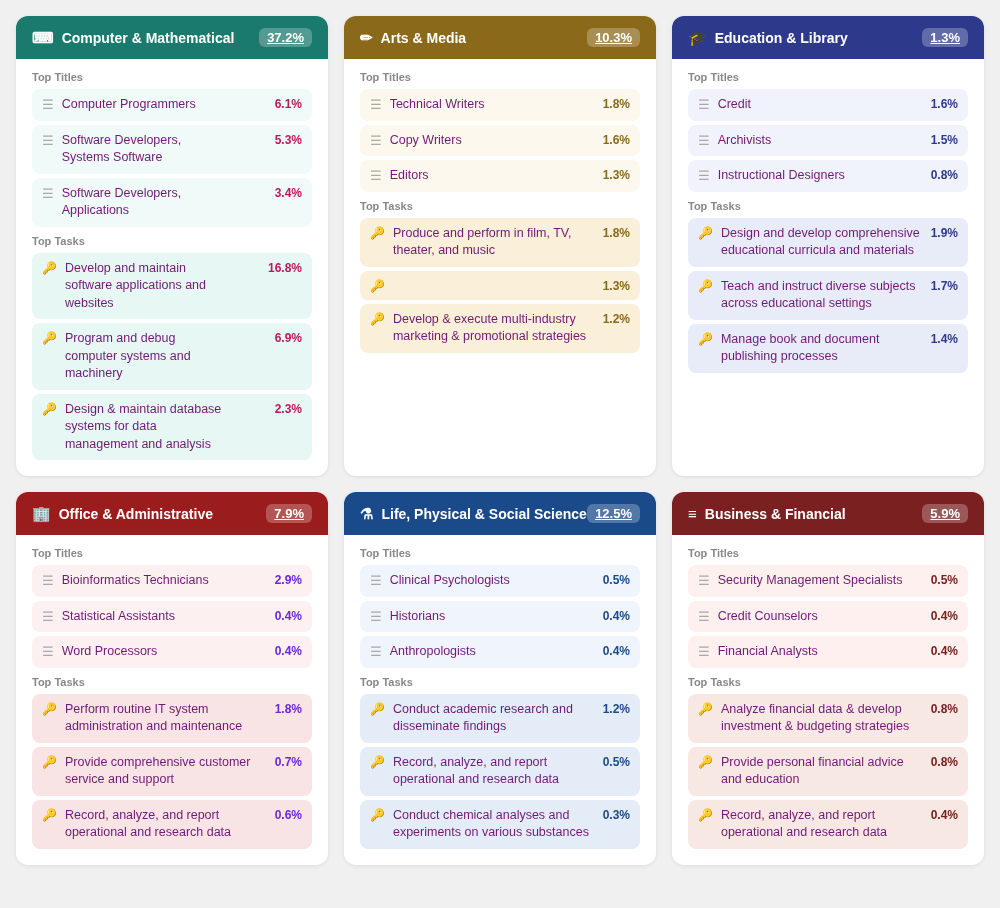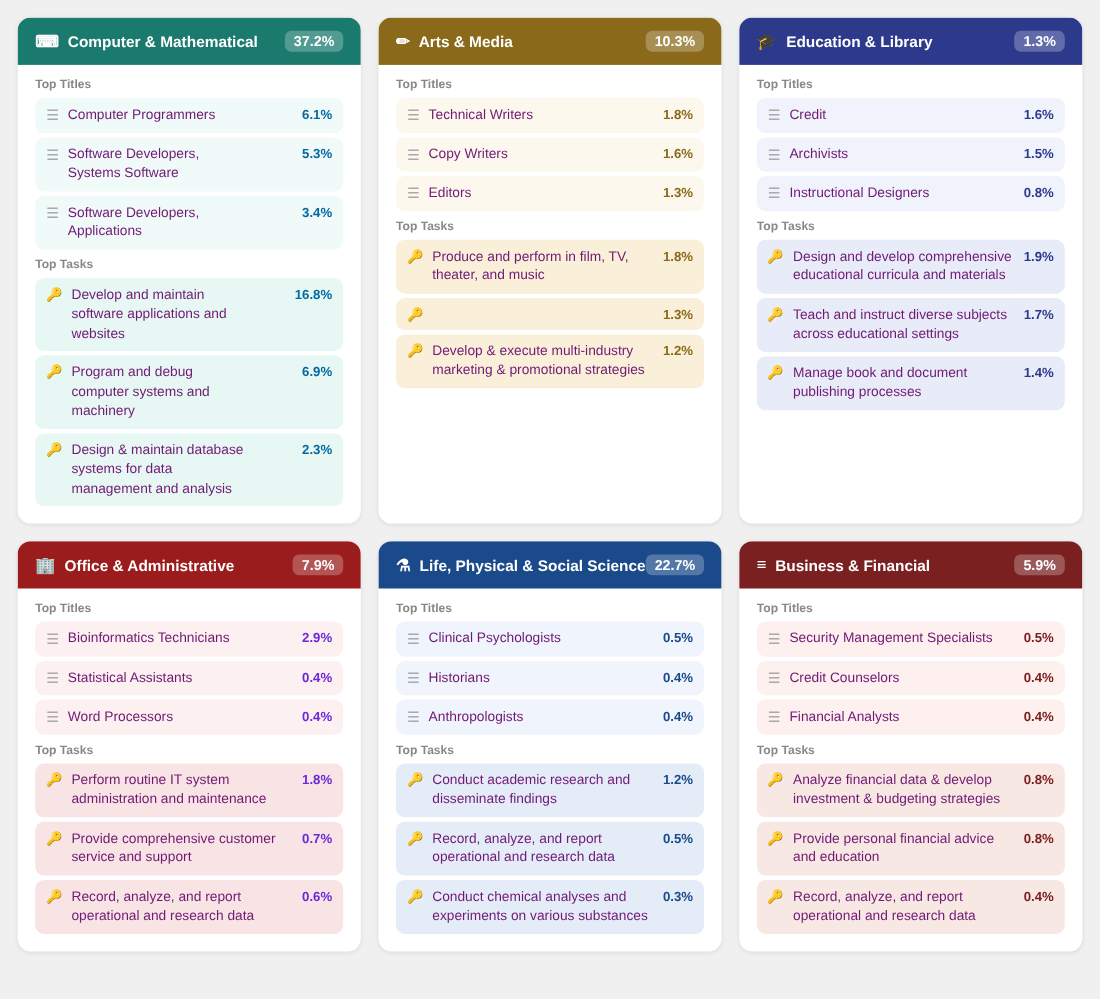--- a/index.html
+++ b/index.html
@@ -28,20 +28,21 @@
       color: #fff;
       font-weight: 700;
       font-size: 14px;
     }
     .card-header .badge {
       background: rgba(255,255,255,0.25);
       border-radius: 6px;
       padding: 2px 8px;
       font-size: 13px;
       font-weight: 700;
+      text-decoration: underline;
     }
     .header-left {
       display: flex;
       align-items: center;
       gap: 8px;
     }
     .card-body {
       padding: 12px 16px;
     }
     .section-label {
@@ -82,21 +83,21 @@
       font-size: 12px;
       font-weight: 700;
       flex-shrink: 0;
       margin-top: 1px;
     }
     .tasks-section {
       margin-top: 8px;
     }
     
     .theme-teal .card-header { background: #1a7a6e; }
-    .theme-teal .item-pct { color: #0369a1; margin-left: 37px; }
+    .theme-teal .item-pct { color: #be185d; margin-left: 37px; }
     .theme-teal .item-row { background: #f0faf8; }
     .theme-teal .task-row { background: #e6f7f4; }
 
     .theme-gold .card-header { background: #8a6a1a; }
     .theme-gold .item-pct { color: #8a6a1a; }
     .theme-gold .item-row { background: #fdf8ee; }
     .theme-gold .task-row { background: #faefd8; }
 
     .theme-navy .card-header { background: #2d3a8c; }
     .theme-navy .item-pct { color: #2d3a8c; }
@@ -364,21 +365,21 @@
     </div>
         </div>
       </div>
     </div>
     <div class="card theme-blue">
       <div class="card-header">
     <div class="header-left">
       <span style="font-size:15px;">⚗</span>
       <span>Life, Physical &amp; Social Science</span>
     </div>
-    <span class="badge">22.7%</span>
+    <span class="badge">12.5%</span>
   </div>
       <div class="card-body">
         <div class="section-label">Top Titles</div>
         <div class="item-row">
       <div class="item-row-title">
         <span class="item-icon">☰</span>
         <span class="item-text">Clinical Psychologists</span>
       </div>
       <span class="item-pct">0.5%</span>
     </div>

